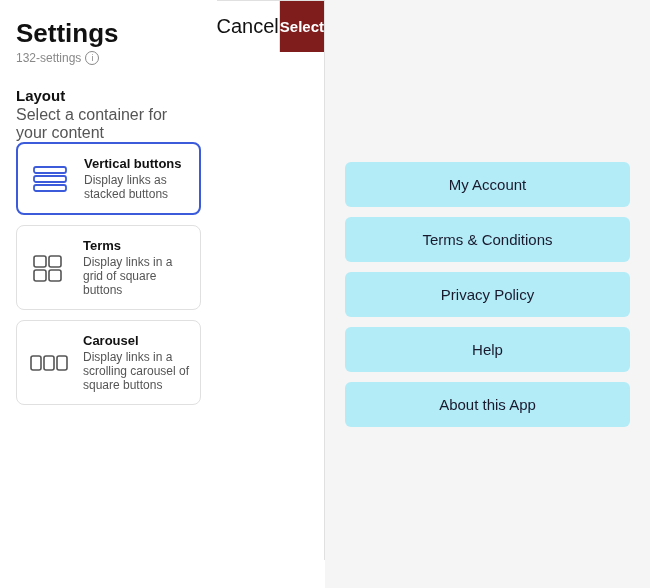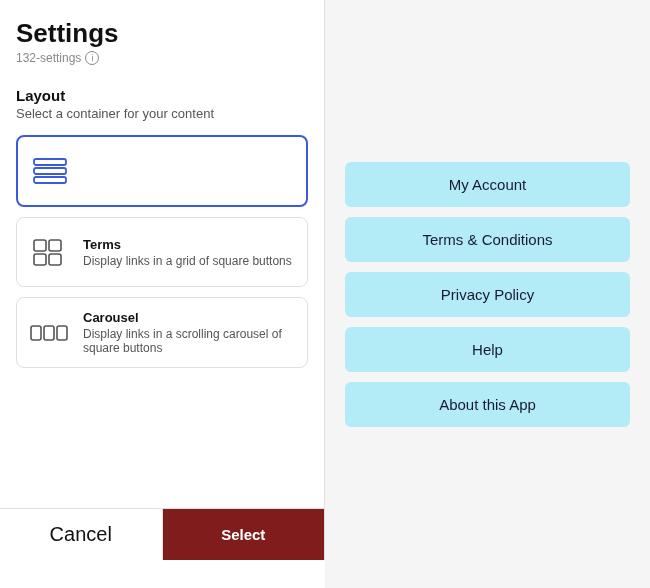--- a/index.html
+++ b/index.html
@@ -11,21 +11,21 @@
       overflow: hidden;
       display: flex;
     }
 
     
     .left-panel {
       width: 325px;
       min-width: 325px;
       height: 560px;
       display: flex;
-      flex-direction: column;
+      flex-direction: row;
       border-right: 1px solid #e0e0e0;
       position: relative;
     }
 
     .left-content {
       flex: 1;
       padding: 18px 16px 16px 16px;
       overflow-y: auto;
     }
 
@@ -59,23 +59,22 @@
     }
 
     .section-title {
       font-size: 15px;
       font-weight: 600;
       color: #111;
       margin-bottom: 2px;
     }
 
     .section-desc {
-      font-size: 13px;
+      font-size: 16px;
       color: #555;
-      margin-bottom: 14px;
     }
 
     .layout-option {
       display: flex;
       align-items: center;
       gap: 12px;
       padding: 12px 10px;
       border: 1.5px solid #e0e0e0;
       border-radius: 8px;
       margin-bottom: 10px;
@@ -192,20 +191,24 @@
     <div class="section-title">Layout</div>
     <div class="section-desc">Select a container for your content</div>
 
     <div class="layout-option selected">
       <div class="layout-icon vertical-icon">
         <svg width="44" height="44" viewBox="0 0 44 44">
           <rect x="6" y="10" width="32" height="6" rx="2" fill="none" stroke="#3b5bdb" stroke-width="1.8"></rect>
           <rect x="6" y="19" width="32" height="6" rx="2" fill="none" stroke="#3b5bdb" stroke-width="1.8"></rect>
           <rect x="6" y="28" width="32" height="6" rx="2" fill="none" stroke="#3b5bdb" stroke-width="1.8"></rect>
         </svg>
+      </div>
+      <div class="layout-option-text">
+        <div class="opt-title">Vertical buttons</div>
+        <div class="opt-desc">Display links as stacked buttons</div>
       </div>
     </div>
 
     <div class="layout-option">
       <div class="layout-icon grid-icon">
         <svg width="44" height="44" viewBox="0 0 44 44">
           <rect x="7" y="10" width="12" height="11" rx="2" fill="none" stroke="#555" stroke-width="1.6"></rect>
           <rect x="22" y="10" width="12" height="11" rx="2" fill="none" stroke="#555" stroke-width="1.6"></rect>
           <rect x="7" y="24" width="12" height="11" rx="2" fill="none" stroke="#555" stroke-width="1.6"></rect>
           <rect x="22" y="24" width="12" height="11" rx="2" fill="none" stroke="#555" stroke-width="1.6"></rect>

